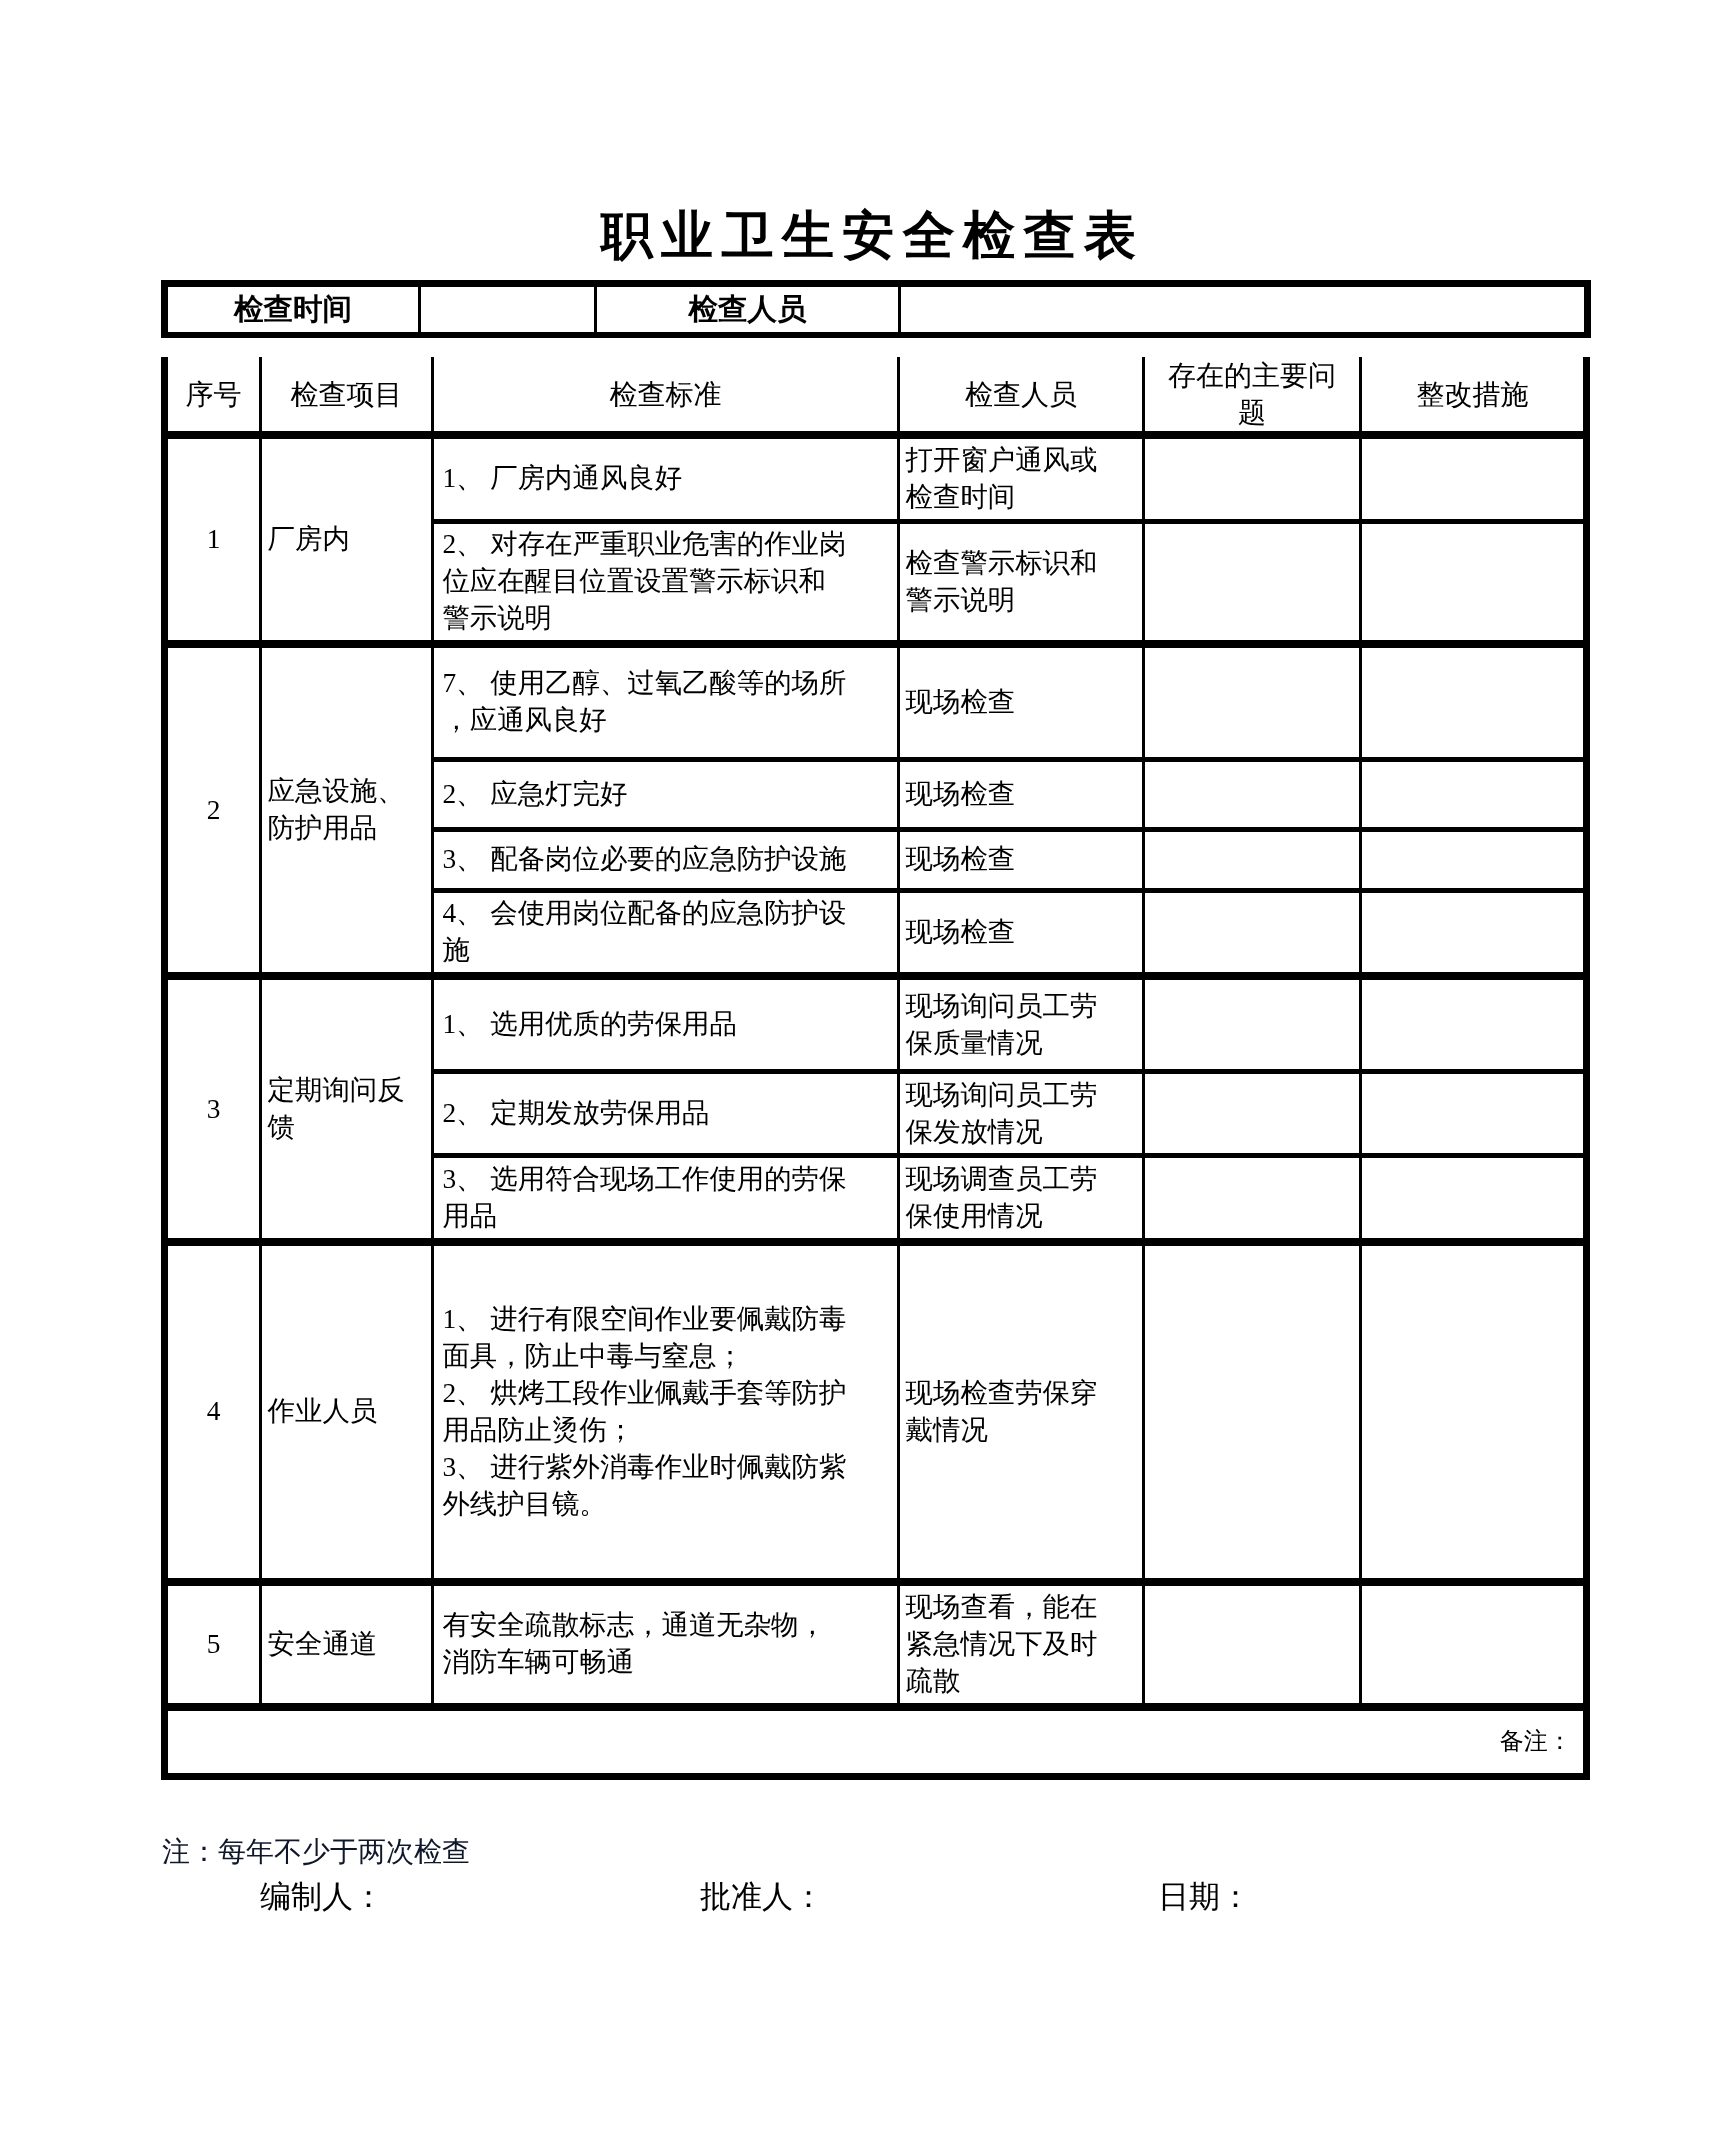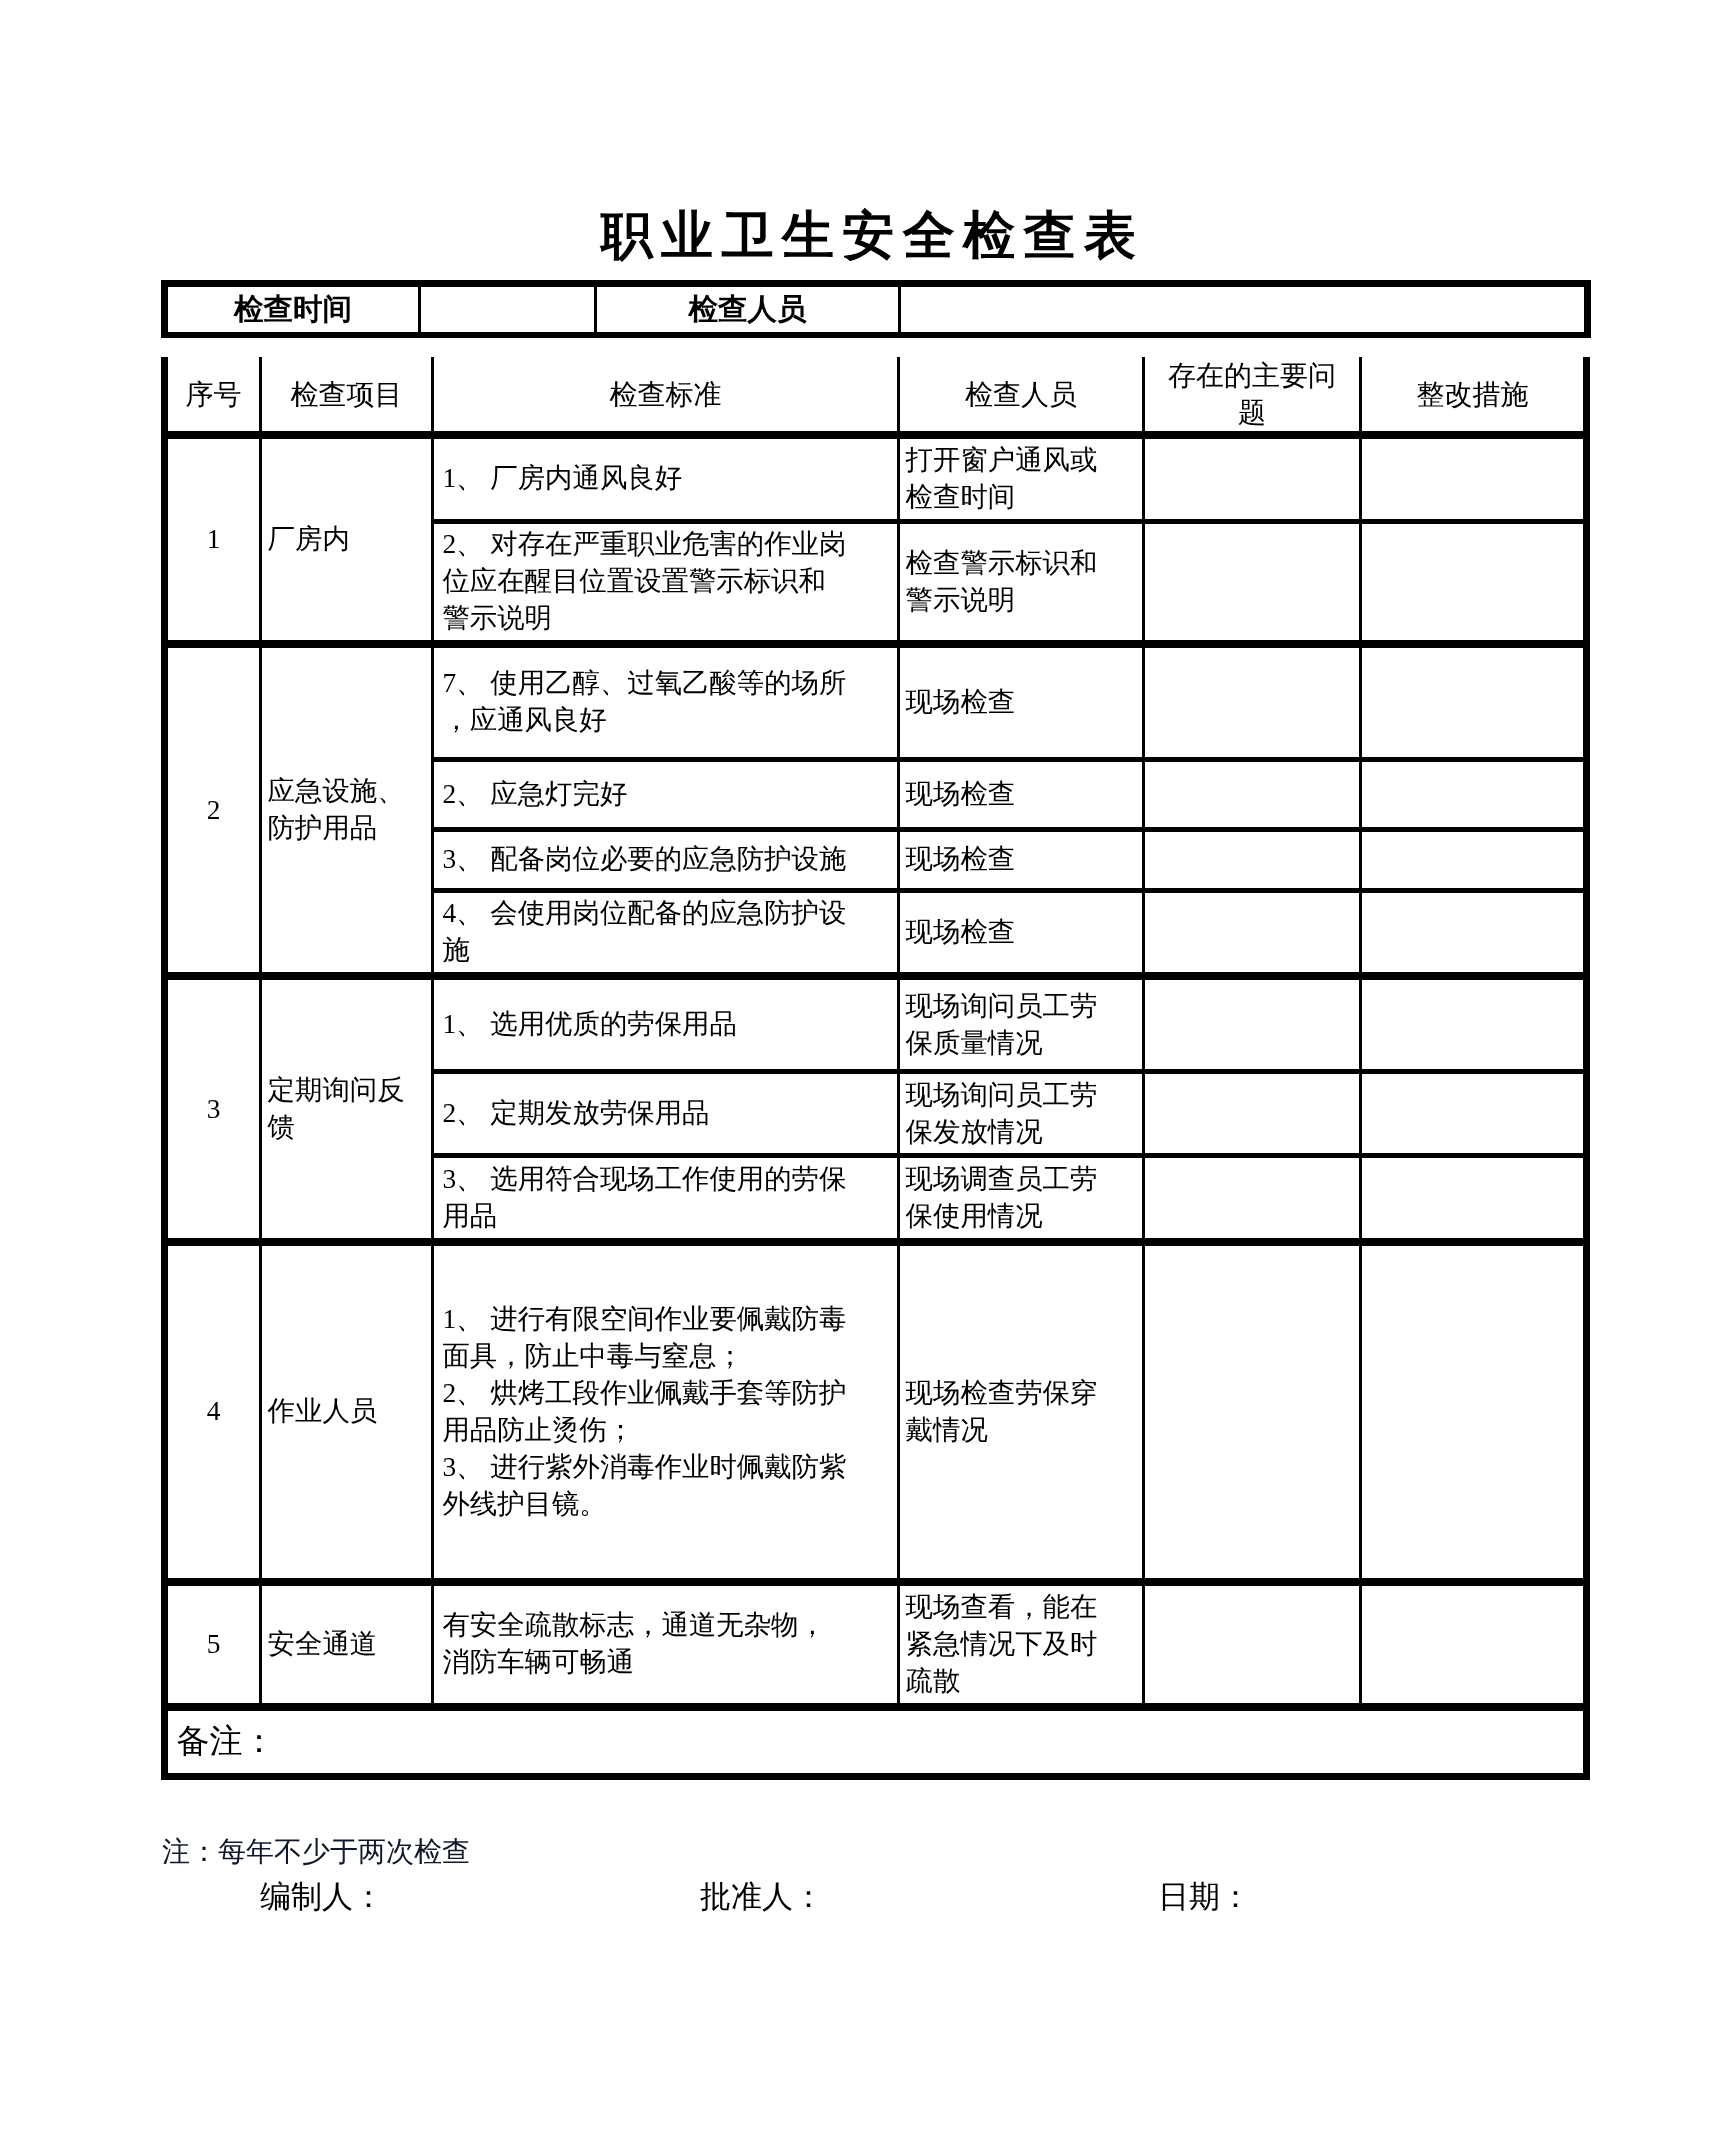--- a/index.html
+++ b/index.html
@@ -76,23 +76,23 @@
   .t-main tr.hdr td {
     border-top-width: 0;
     border-bottom-width: 7px;
     text-align: center;
     font-size: 28px;
     padding: 0 2.8px;
   }
   .t-main tr.gtop td { border-top-width: 8.4px; }
   .t-main tr.rem td {
     border-top-width: 8.4px;
-    text-align: left;
+    text-align: right;
     padding-left: 8.4px;
-    font-size: 33px;
+    font-size: 24px;
   }
   .center { text-align: center; padding-left: 2.8px !important; padding-right: 2.8px !important; }
   .bold { font-weight: bold; }
   .itemcell { padding-left: 5.6px !important; padding-right: 4.2px !important; }
   .stdcell { padding-left: 8.4px !important; padding-right: 14px !important; }
   .mthcell { padding-left: 5.6px !important; padding-right: 8.4px !important; }
   .rednote {
     position: absolute;
     left: 162px;
     top: 1835px;

